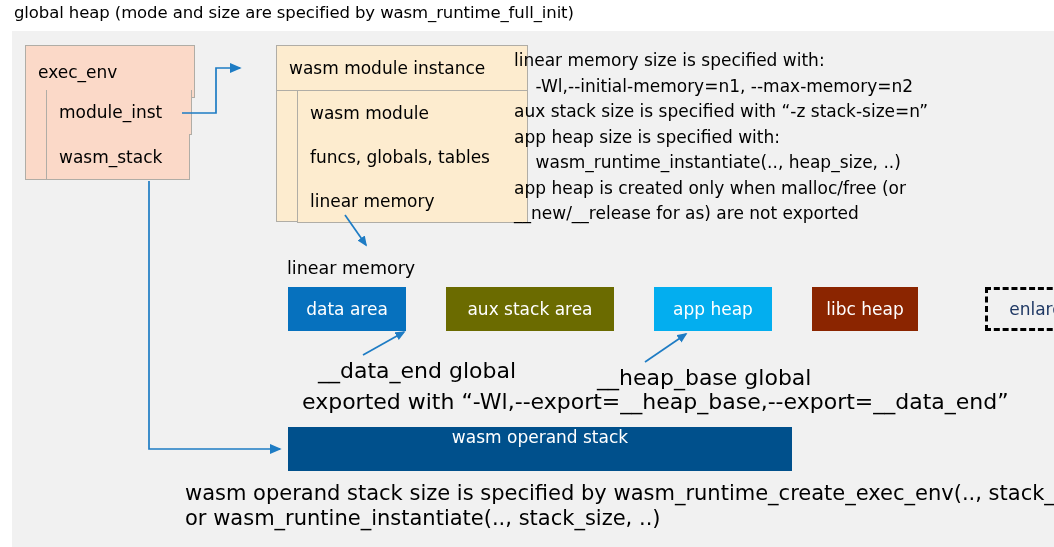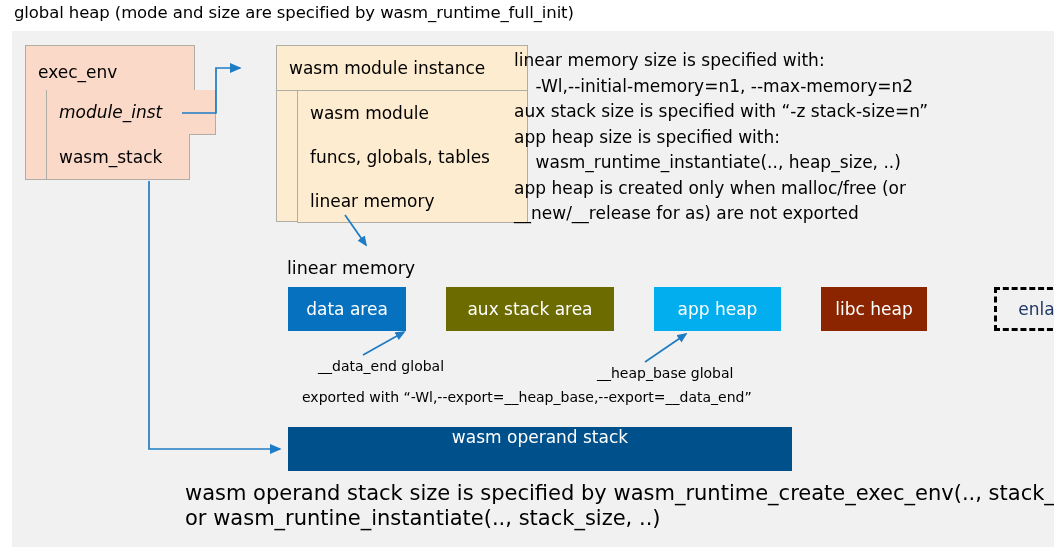--- a/index.html
+++ b/index.html
@@ -53,21 +53,21 @@
 
   
   #exec-env-group { position: absolute; left: 25px; top: 45px; width: 170px; height: 135px; }
   .salmon { background: #fbd9c8; }
   #exec-env-header { left: 0; top: 0; width: 170px; height: 53px; }
   #exec-env-gutter {
     position: absolute; left: 0; top: 45px; width: 22px; height: 90px;
     background: #fbd9c8; border: 1px solid #b0ada6; border-top: none;
     box-sizing: border-box;
   }
-  #module-inst-row { left: 21px; top: 45px; width: 170px; height: 45px; border-top: none; font-style: italic; }
+  #module-inst-row { left: 21px; top: 45px; width: 146px; height: 45px; border-top: none; }
   #wasm-stack-row  { left: 21px; top: 89px; width: 144px; height: 46px; border-top: none; }
 
   
   #module-instance-group { position: absolute; left: 248px; top: 45px; width: 252px; height: 201px; margin-left: 28px; }
   .cream { background: #fdeccf; }
   #module-instance-header { left: 0; top: 0; width: 252px; height: 46px; }
   #module-instance-gutter {
     position: absolute; left: 0; top: 46px; width: 22px; height: 131px;
     background: #fdeccf; border: 1px solid #b0ada6; border-top: none;
     box-sizing: border-box;
@@ -114,21 +114,21 @@
   }
   .mem-seg.dashed {
     color: #1f3864;
     background: #f1f1f1;
     border: 3px dashed #000000;
   }
 
   
   .annotation {
     position: absolute;
-    font-size: 14px;
+    font-size: 22px;
     color: #000;
     white-space: nowrap;
   }
   #data-end-label  { left: 318px; top: 358px; }
   #heap-base-label { left: 597px; top: 365px; }
   #export-note     { left: 302px; top: 389px; }
 
   
   #wasm-operand-stack {
     position: absolute;
@@ -206,21 +206,21 @@
 __new/__release for as) are not exported</div>
 
 <div id="linear-memory-caption">linear memory</div>
 <div id="memory-bar">
     <div class="mem-seg" style="width: 118px; background: rgb(6, 113, 190); color: rgb(255, 255, 255);">
       <span>data area</span>
     </div>
     <div class="mem-seg" style="width: 168px; background: rgb(107, 107, 0); color: rgb(255, 255, 255);">
       <span>aux stack area</span>
     </div>
-    <div class="mem-seg" style="width: 127px; background: rgb(3, 174, 239); color: rgb(255, 255, 255);">
+    <div class="mem-seg" style="width: 118px; background: rgb(3, 174, 239); color: rgb(255, 255, 255);">
       <span>app heap</span>
     </div>
     <div class="mem-seg" style="width: 106px; background: rgb(139, 37, 0); color: rgb(255, 255, 255);">
       <span>libc heap</span>
     </div>
     <div class="mem-seg dashed" style="width: 200px; color: rgb(31, 56, 100); margin-left: 27px;">
       <span>enlarged memory</span>
     </div>
   </div>
 

